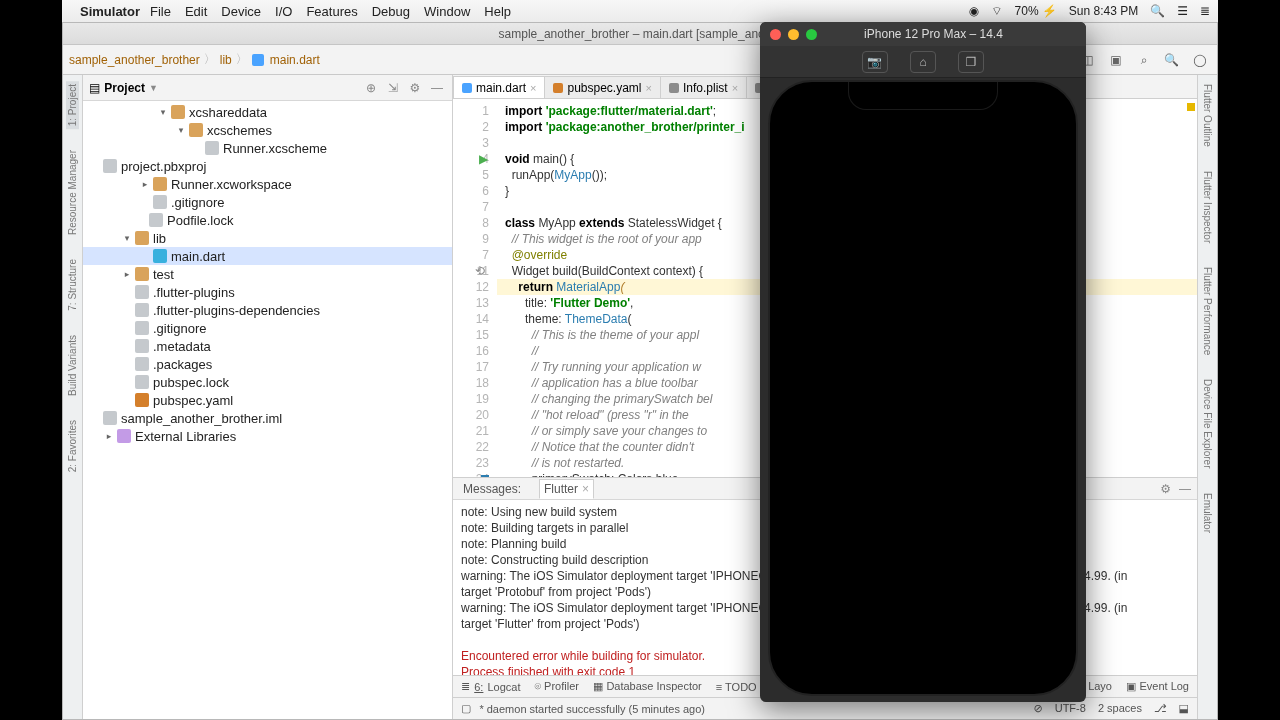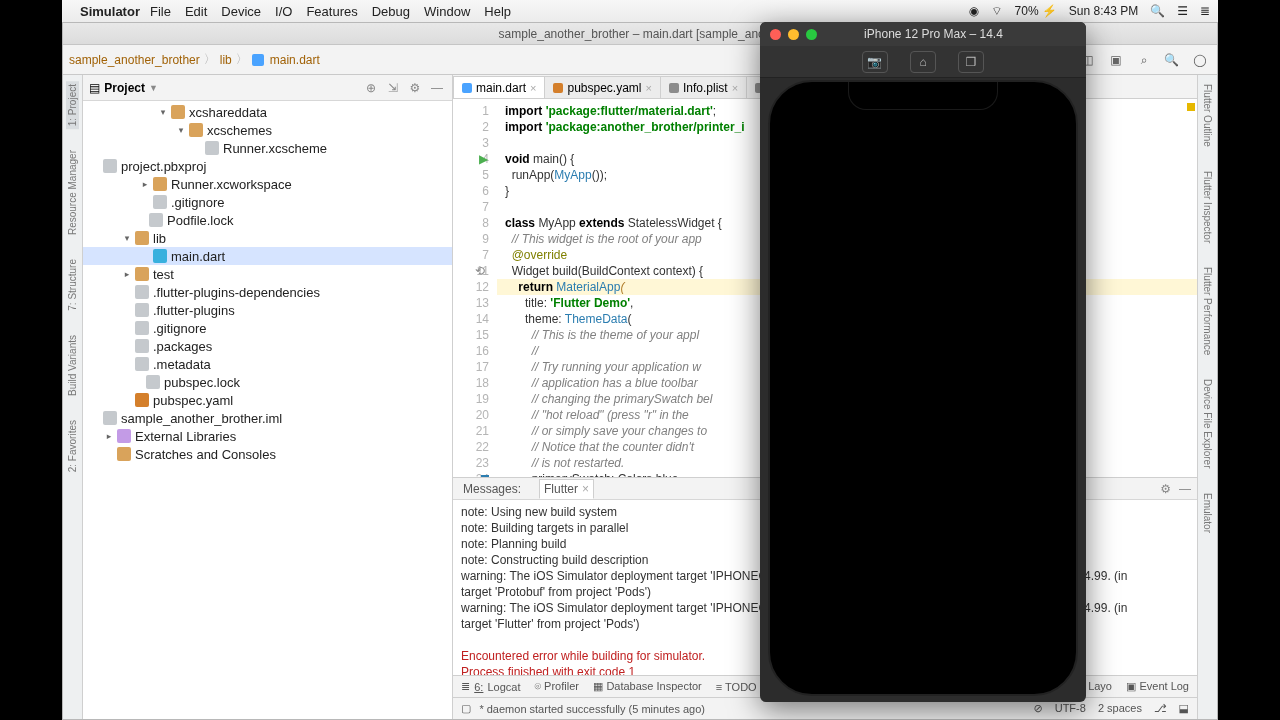--- a/index.html
+++ b/index.html
@@ -245,66 +245,61 @@
     <span>main.dart</span>
             </div>
             <div class="node" style="padding-left:38px">
     <span class="tw">▸</span>
     <span class="fico folder"></span>
     <span>test</span>
             </div>
             <div class="node" style="padding-left:38px">
     <span class="tw"></span>
     <span class="fico txt"></span>
+    <span>.flutter-plugins</span>
+            </div>
+            <div class="node" style="padding-left:38px">
+    <span class="tw"></span>
+    <span class="fico txt"></span>
     <span>.flutter-plugins-dependencies</span>
             </div>
             <div class="node" style="padding-left:38px">
     <span class="tw"></span>
     <span class="fico txt"></span>
-    <span>.flutter-plugins</span>
-            </div>
-            <div class="node" style="padding-left:38px">
-    <span class="tw"></span>
-    <span class="fico txt"></span>
     <span>.gitignore</span>
             </div>
             <div class="node" style="padding-left:38px">
     <span class="tw"></span>
     <span class="fico txt"></span>
+    <span>.metadata</span>
+            </div>
+            <div class="node" style="padding-left:38px">
+    <span class="tw"></span>
+    <span class="fico txt"></span>
     <span>.packages</span>
             </div>
             <div class="node" style="padding-left:38px">
-    <span class="tw"></span>
-    <span class="fico txt"></span>
-    <span>.metadata</span>
-            </div>
-            <div class="node" style="padding-left:49px">
     <span class="tw"></span>
     <span class="fico txt"></span>
     <span>pubspec.lock</span>
             </div>
             <div class="node" style="padding-left:38px">
     <span class="tw"></span>
     <span class="fico xml"></span>
     <span>pubspec.yaml</span>
             </div>
             <div class="node" style="">
     <span class="tw"></span>
     <span class="fico txt"></span>
     <span>sample_another_brother.iml</span>
             </div>
             <div class="node" style="padding-left:20px">
     <span class="tw">▸</span>
     <span class="fico lib"></span>
     <span>External Libraries</span>
-            </div>
-            <div class="node" style="padding-left:20px">
-    <span class="tw"></span>
-    <span class="fico folder"></span>
-    <span>Scratches and Consoles</span>
             </div>
           </div>
       </div>
 
       <div class="editor-wrap">
         <div class="tabs" id="edtabs">
             <div class="tab active">
     <span class="tico dart"></span>
     <span>main.dart</span>
               <span class="x">×</span>

